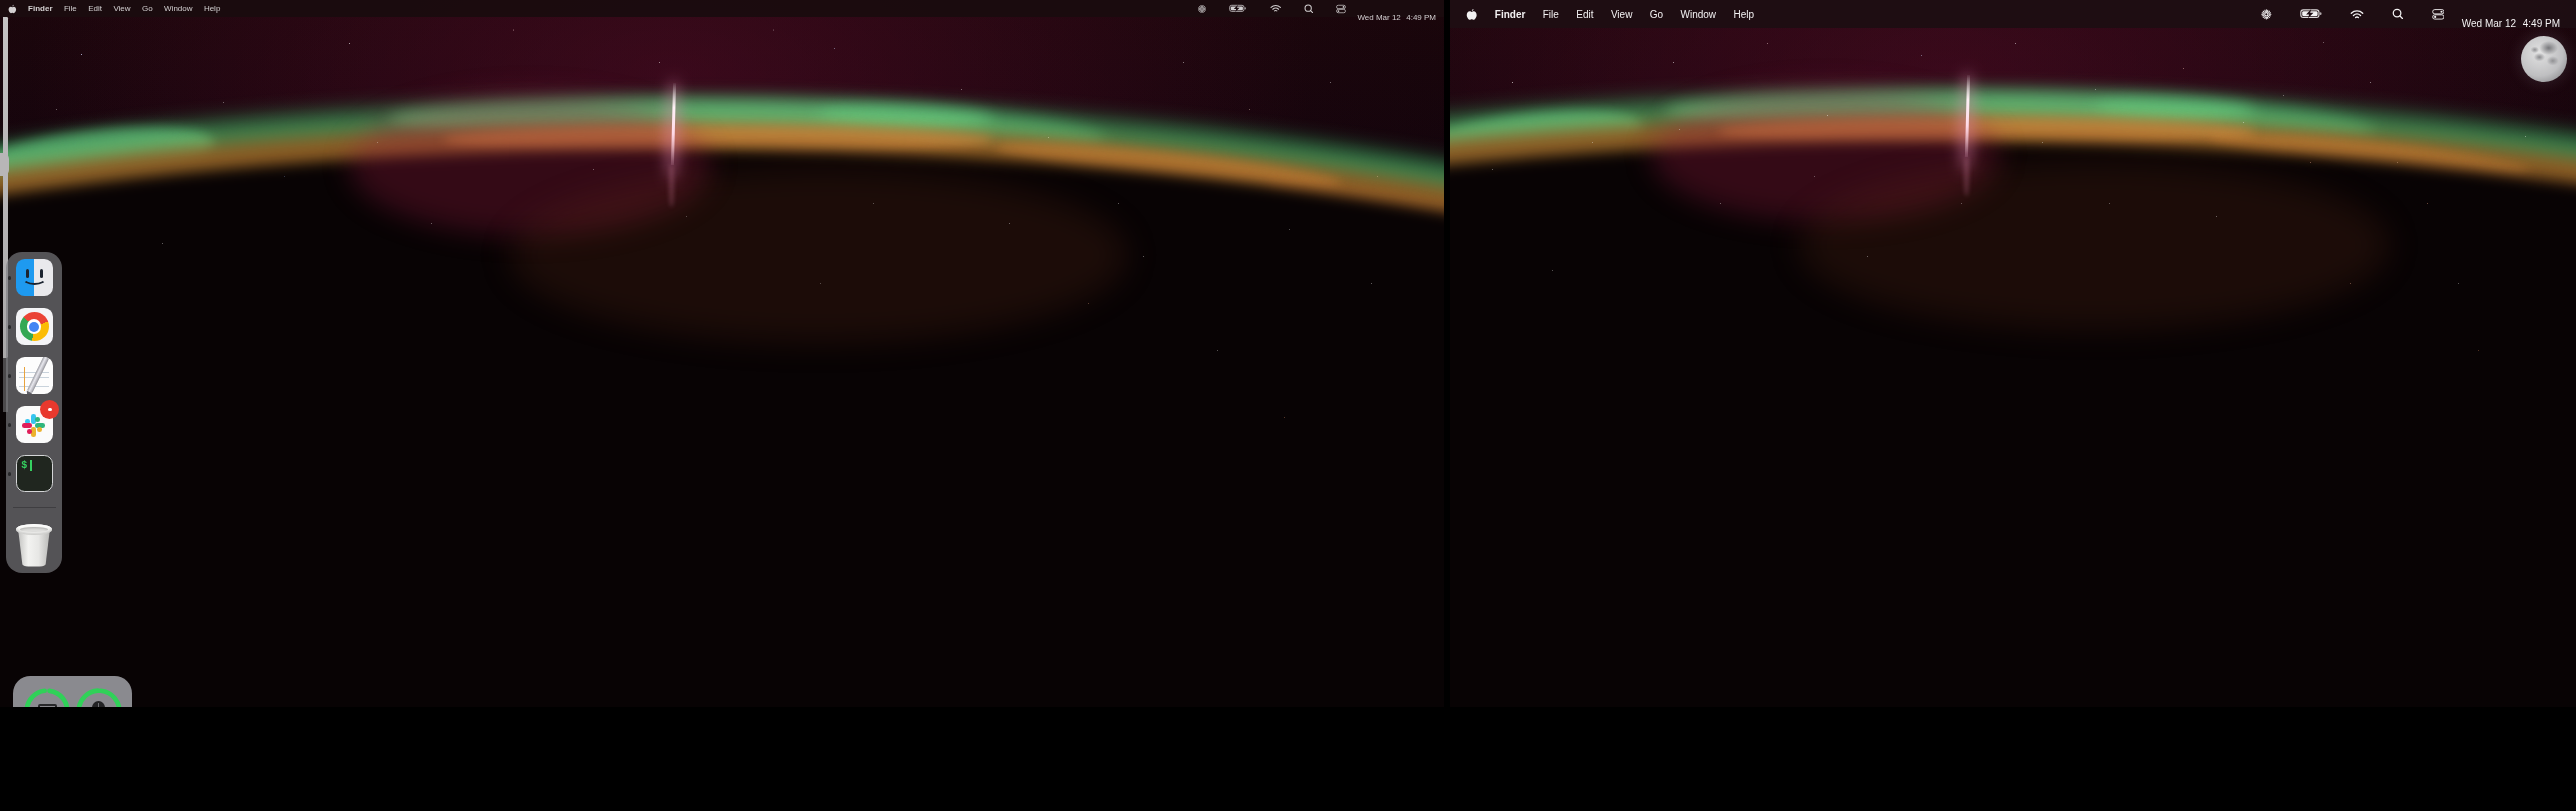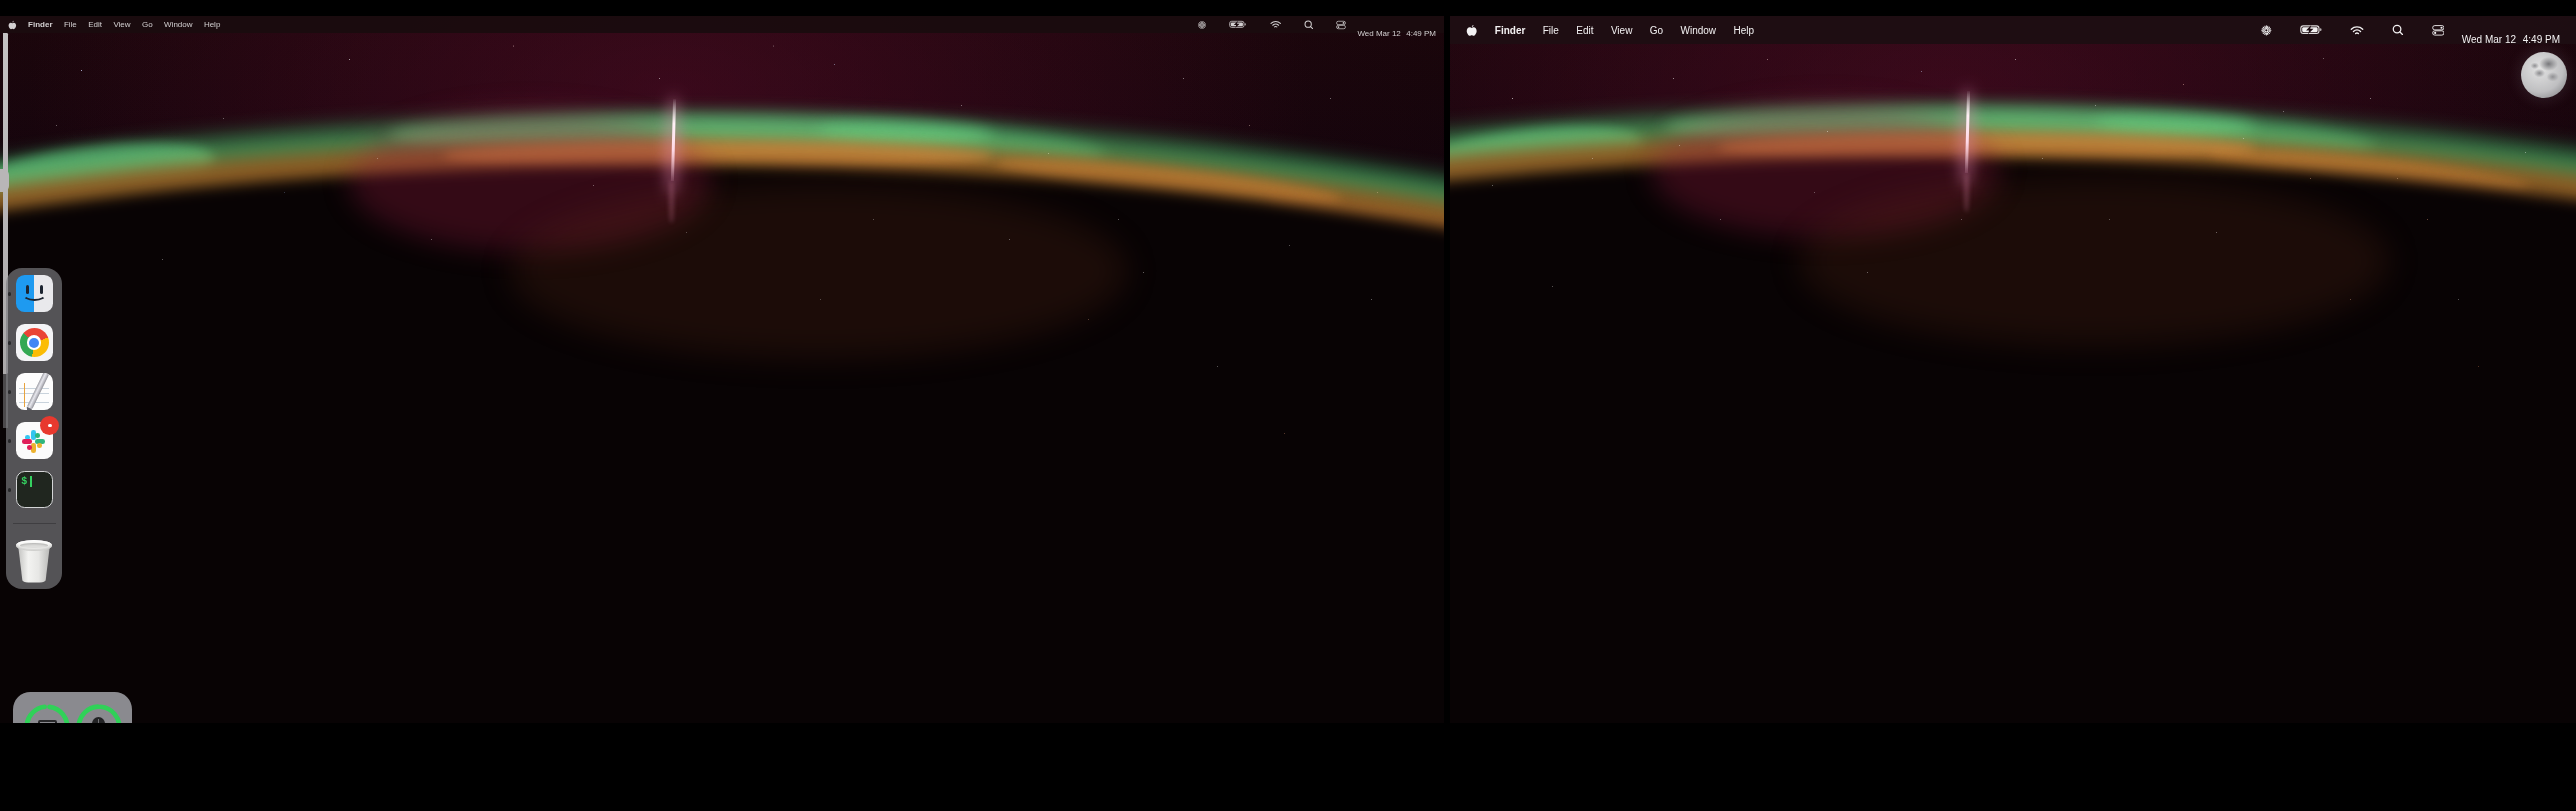--- a/index.html
+++ b/index.html
@@ -1,19 +1,19 @@
 <!DOCTYPE html>
 <html style="font-size:10.7px"><head>
 <meta charset="utf-8">
 <style>
   * { margin:0; padding:0; box-sizing:border-box; }
   html,body { width:2576px; height:812px; background:#000; overflow:hidden;
               font-family:"Liberation Sans", sans-serif; }
 
-  .display { position:absolute; top:16px; height:707px; overflow:hidden; background:#86efac; }
+  .display { position:absolute; top:0; height:707px; overflow:hidden; background:#86efac; }
   #display-left  { left:0;     width:1444px; }
   #display-right { left:1450px; width:1126px; }
 
   
   .wall { position:absolute; inset:0; overflow:hidden; }
   .wall .sky { position:absolute; inset:0; background:
       radial-gradient(1006px 510px at var(--peak) 74px, rgba(96,14,44,.42), transparent 64%),
       radial-gradient(1610px 671px at var(--peak) 127px, rgba(58,8,30,.32), transparent 72%),
       linear-gradient(180deg,#170609 0%, #10040a 22%, #090204 55%, #040102 100%); }
   .ell { position:absolute; width:4025px; height:1610px; border-radius:50%; }

